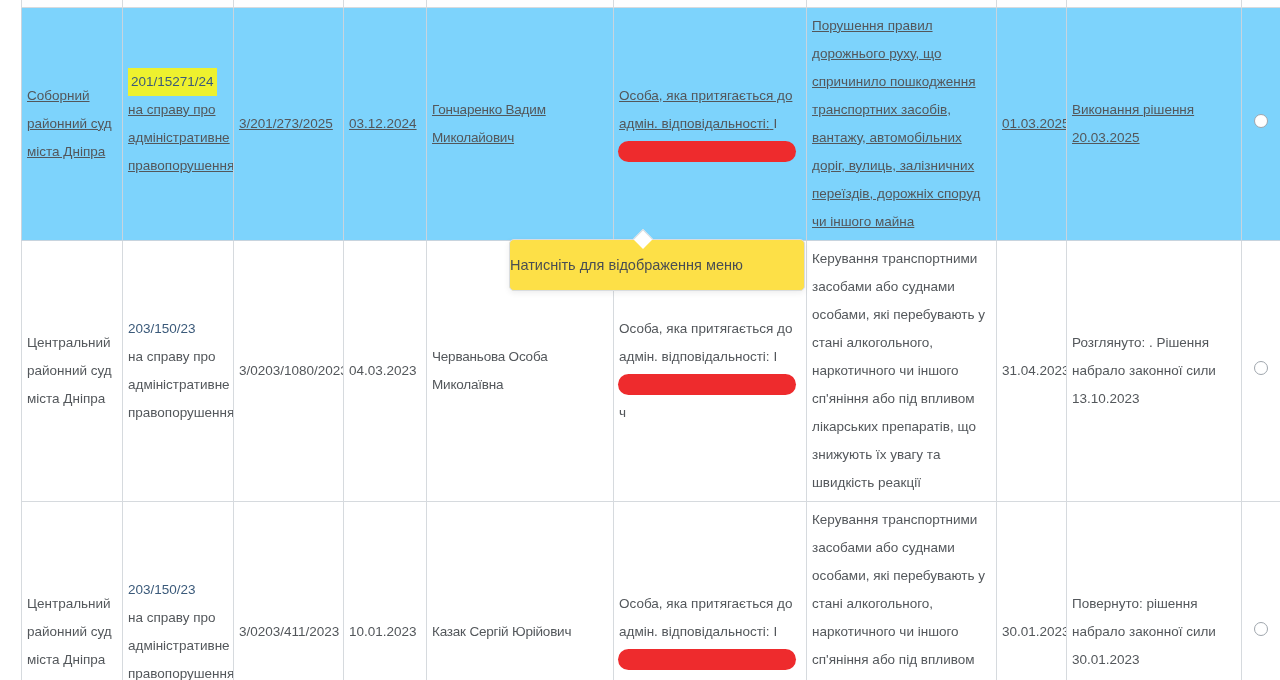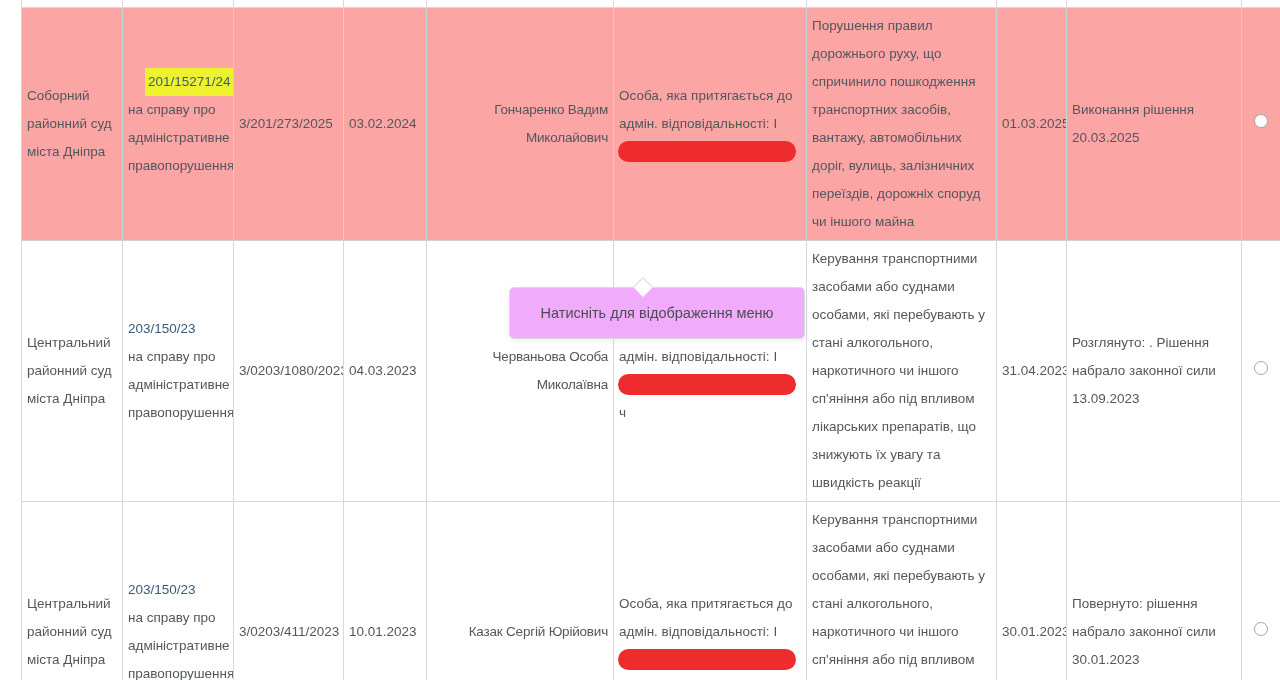--- a/index.html
+++ b/index.html
@@ -23,30 +23,30 @@
     vertical-align: middle;
     padding: 4px 5px;
     font-size: 13.5px;
     line-height: 28px;
     overflow: hidden;
   }
   tr.sliver td { height: 7px; padding: 0; border-top: none; background: #fdfdfe; }
   tr.row-1 td { height: 223px; }
   tr.row-2 td { height: 250px; }
   tr.row-3 td { height: 250px; }
-  tr.selected td { background: #fca5a5; border-color: #c8d4de; }
+  tr.selected td { background: #7dd3fc; border-color: #c8d4de; text-decoration: underline; }
   .case-link {
     color: #3b5a7a;
     text-decoration: none;
     display: inline-block;
     cursor: pointer;
   }
-  .case-link.hl { background: #eef12e; padding: 0 3px; margin-left: 17px; }
+  .case-link.hl { background: #eef12e; padding: 0 3px; }
   .case-desc { }
-  .tight { letter-spacing: -0.2px; text-align: right; }
+  .tight { letter-spacing: -0.2px; }
   .nowrap { white-space: nowrap; margin-left: 20px; }
   .redaction {
     display: inline-block;
     width: 178px; height: 21px;
     background: #ee2b2d;
     border-radius: 11px;
     vertical-align: middle;
     margin-left: -1px;
   }
   .red-prefix { display: inline-block; margin-right: -2px; }
@@ -56,29 +56,28 @@
     width: 14px; height: 14px;
     border: 1.5px solid #9fa6ad;
     border-radius: 50%;
     background: #ffffff;
     cursor: pointer;
   }
   .tooltip {
     position: absolute;
     left: 509px; top: 239px;
     width: 296px; height: 52px;
-    background: #f0abfc;
+    background: #fde047;
     border: 1px solid #d9dcdf;
     border-radius: 5px;
     box-shadow: 0 2px 6px rgba(0,0,0,0.07);
-    display: flex; align-items: center; justify-content: center;
+    display: flex; align-items: center; justify-content: flex-start;
     font-size: 14.5px;
     color: #4a4e52;
     z-index: 5;
-    margin-top: 48px;
   }
   .tooltip-arrow {
     position: absolute;
     top: -8px; left: 126px;
     width: 14px; height: 14px;
     background: #ffffff;
     border-left: 1px solid #d9dcdf;
     border-top: 1px solid #d9dcdf;
     transform: rotate(45deg);
   }
@@ -115,21 +114,21 @@
           <td></td>
     </tr>
 
     <tr class="row-1 selected">
       <td><span>Соборний районний суд міста Дніпра</span></td>
       <td>
         <a class="case-link hl">201/15271/24</a>
         <div class="case-desc">на справу про адміністративне правопорушення</div>
       </td>
       <td class="nowrap">3/201/273/2025</td>
-      <td class="nowrap">03.02.2024</td>
+      <td class="nowrap">03.12.2024</td>
       <td class="tight">Гончаренко Вадим Миколайович</td>
       <td>
         <span>Особа, яка притягається до адмін. відповідальності:</span>
         <span class="red-prefix">І</span><span class="redaction"></span><span></span>
       </td>
       <td>Порушення правил дорожнього руху, що спричинило пошкодження транспортних засобів, вантажу, автомобільних доріг, вулиць, залізничних переїздів, дорожніх споруд чи іншого майна</td>
       <td class="nowrap">01.03.2025</td>
       <td>Виконання рішення 20.03.2025</td>
       <td class="radio-cell"><span class="radio"></span></td>
     </tr>
@@ -142,21 +141,21 @@
       </td>
       <td class="nowrap">3/0203/1080/2023</td>
       <td class="nowrap">04.03.2023</td>
       <td class="tight">Черваньова Особа Миколаївна</td>
       <td>
         <span>Особа, яка притягається до адмін. відповідальності:</span>
         <span class="red-prefix">І</span><span class="redaction"></span><span>ч</span>
       </td>
       <td>Керування транспортними засобами або суднами особами, які перебувають у стані алкогольного, наркотичного чи іншого сп'яніння або під впливом лікарських препаратів, що знижують їх увагу та швидкість реакції</td>
       <td class="nowrap">31.04.2023</td>
-      <td>Розглянуто: . Рішення набрало законної сили 13.09.2023</td>
+      <td>Розглянуто: . Рішення набрало законної сили 13.10.2023</td>
       <td class="radio-cell"><span class="radio"></span></td>
     </tr>
 
     <tr class="row-3">
       <td><span>Центральний районний суд міста Дніпра</span></td>
       <td>
         <a class="case-link">203/150/23</a>
         <div class="case-desc">на справу про адміністративне правопорушення</div>
       </td>
       <td class="nowrap">3/0203/411/2023</td>

